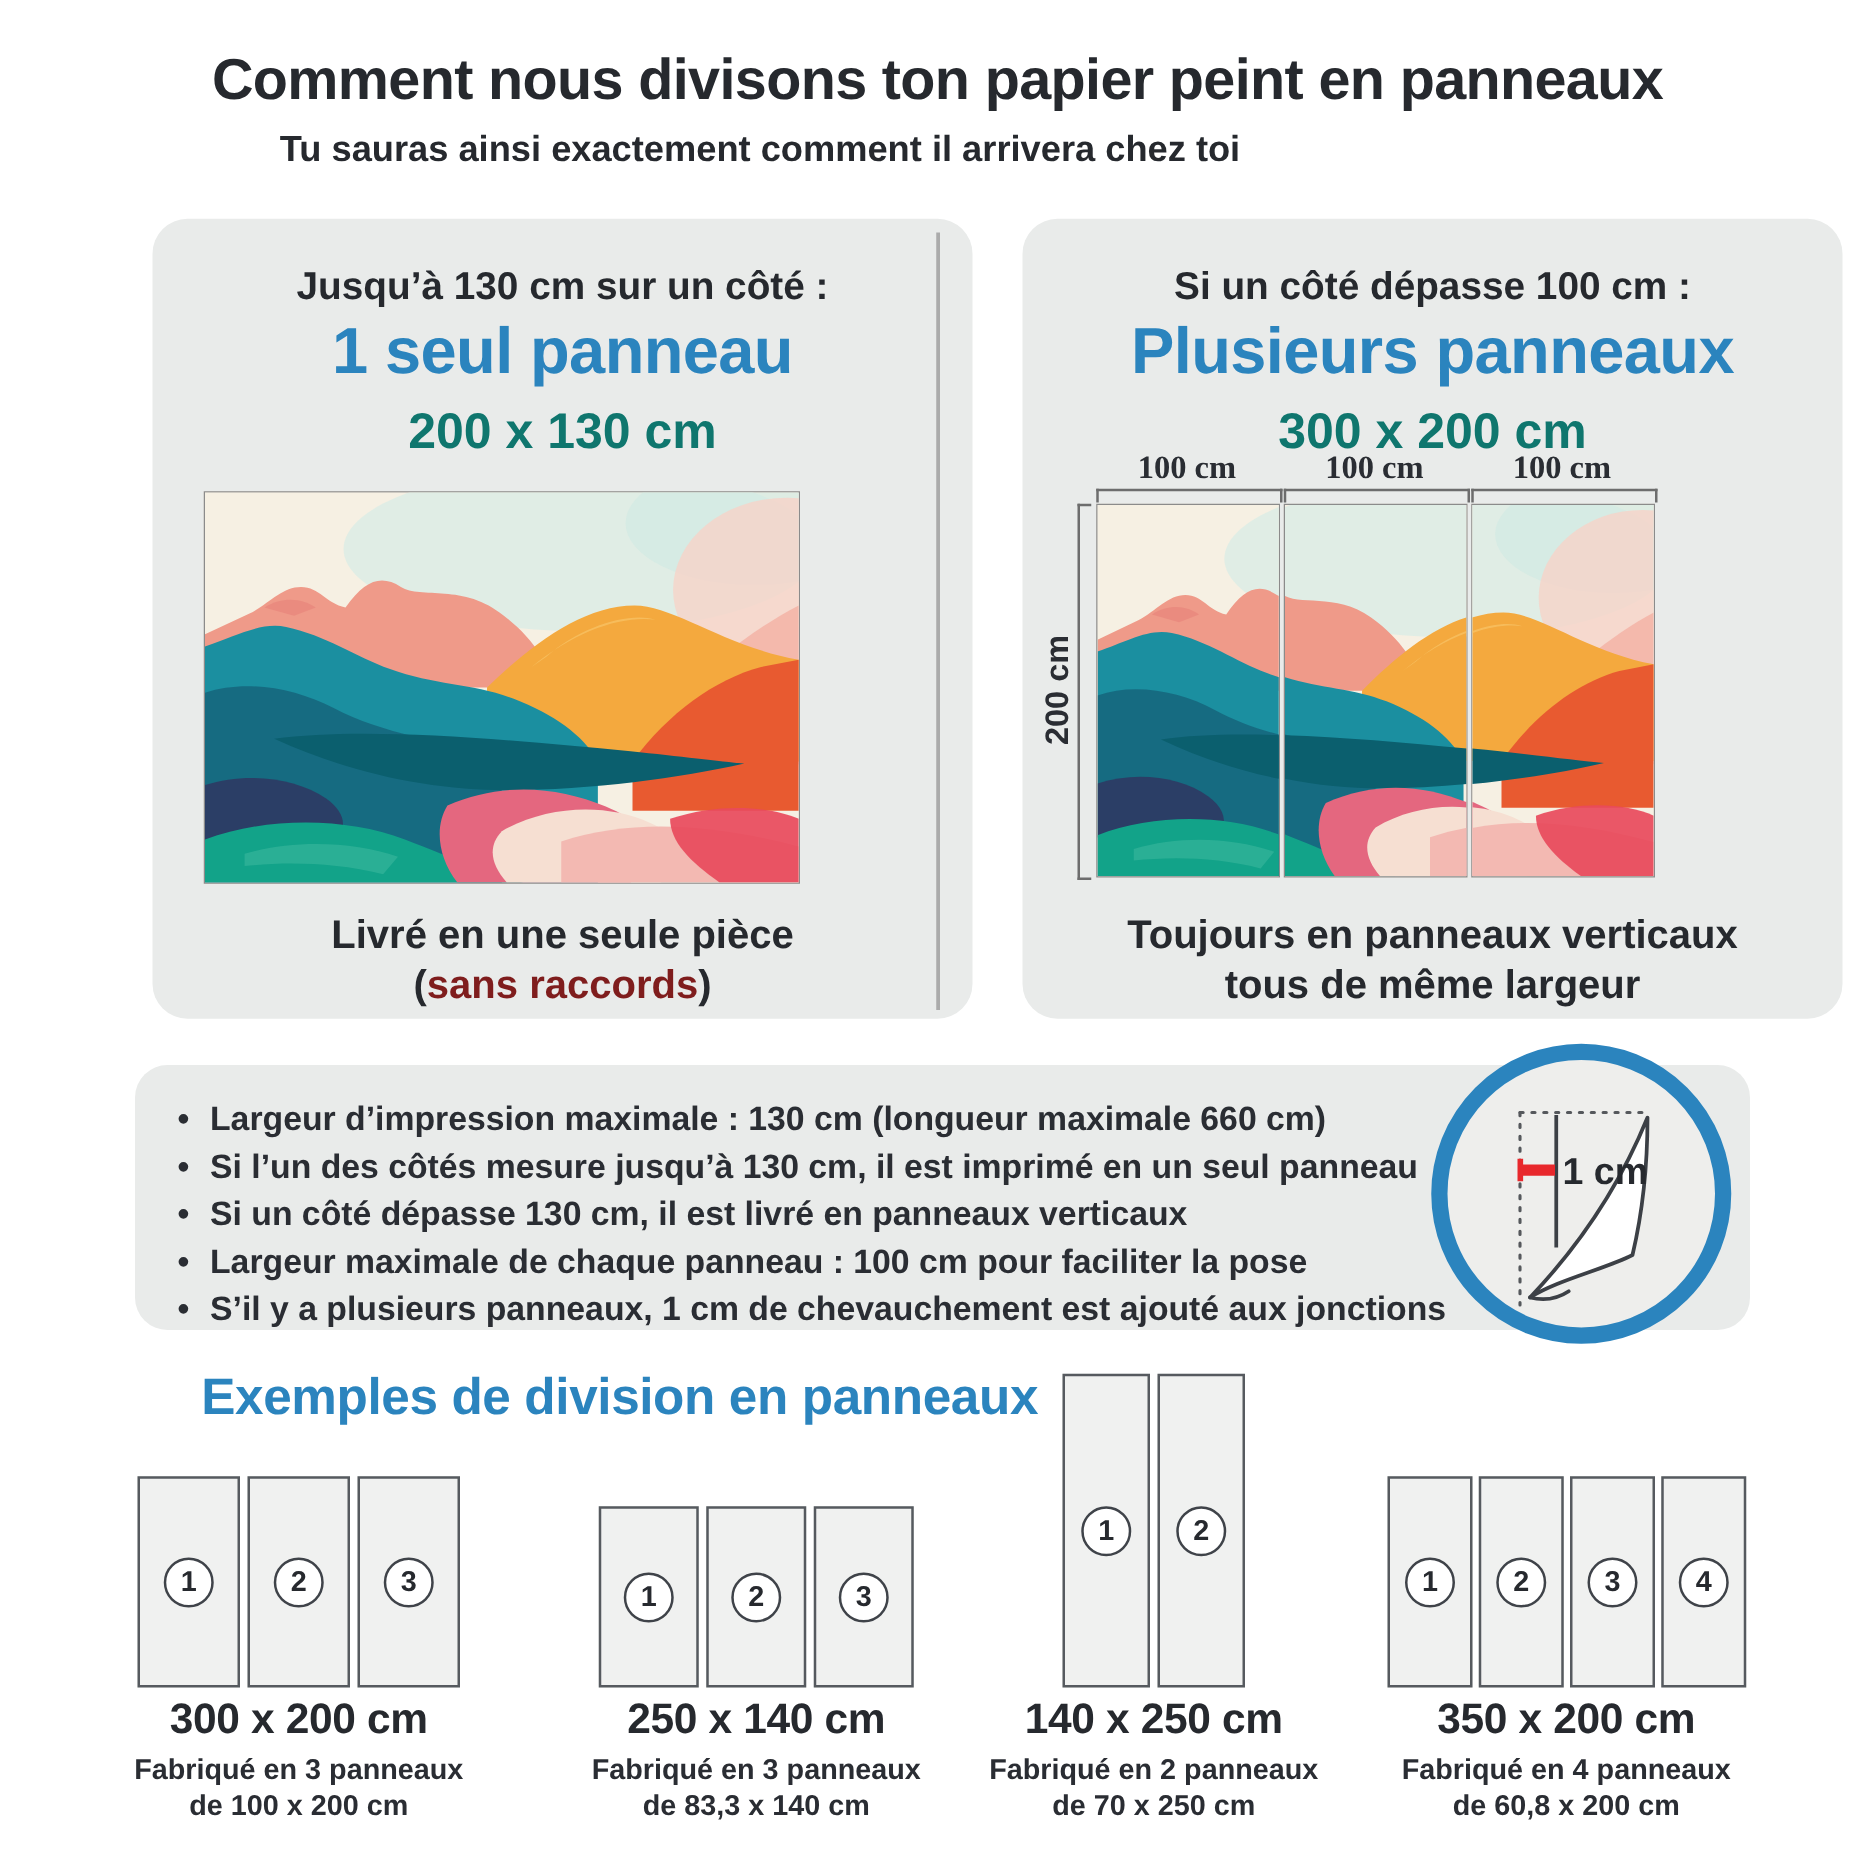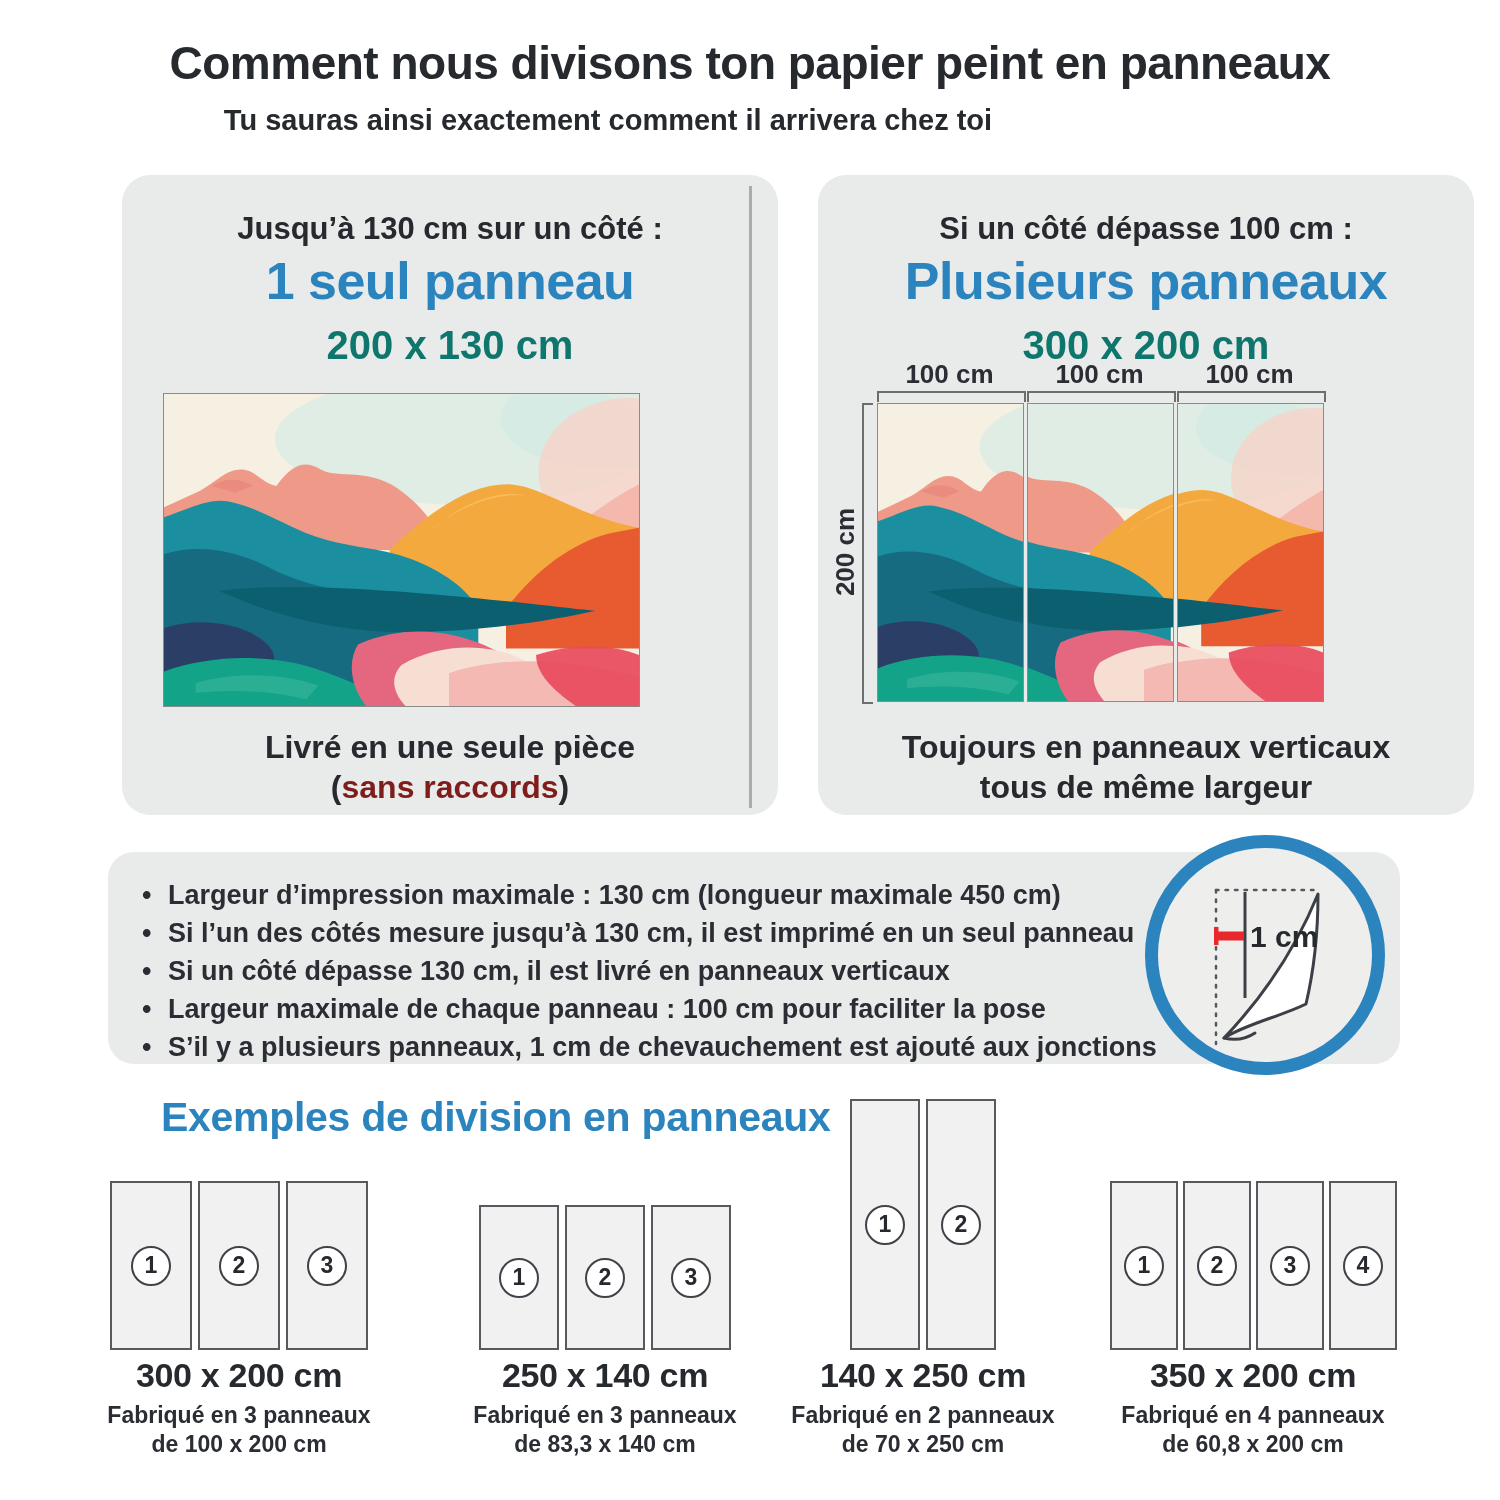--- a/index.html
+++ b/index.html
@@ -27,21 +27,21 @@
   .card-size{top:148px;left:0;width:100%;text-align:center;font-size:40px;font-weight:bold;color:#0f766e;}
 
   .art-single{left:41px;top:218px;width:475px;height:312px;border:1px solid #8b8b8b;background:#f6f0e3;}
   .art-single svg{display:block;width:475px;height:312px;}
 
   .card-caption{top:552px;left:0;width:100%;text-align:center;
     font-size:32px;font-weight:bold;line-height:40px;}
   .hl-blue{color:#7f1d1d;}
 
   
-  .w-label{top:184px;height:30px;text-align:center;font-size:26px;font-weight:bold;color:#2a2d33;}
+  .w-label{top:184px;height:30px;text-align:center;font-size:26px;font-weight:bold;color:#2a2d33;font-family:Liberation Serif, serif;}
   .w-label.l1{left:59px;width:145px;}
   .w-label.l2{left:209px;width:145px;}
   .w-label.l3{left:359px;width:145px;}
   .bracket-h{top:216px;height:9px;border-top:2px solid #6d6d6d;
     border-left:2px solid #6d6d6d;border-right:2px solid #6d6d6d;}
   .bracket-h.b1{left:59px;width:145px;}
   .bracket-h.b2{left:209px;width:145px;}
   .bracket-h.b3{left:359px;width:145px;}
   .bracket-v{left:44px;top:228px;width:9px;height:297px;border-left:2px solid #6d6d6d;
     border-top:2px solid #6d6d6d;border-bottom:2px solid #6d6d6d;}
@@ -166,21 +166,21 @@
   </div>
 
   <div class="abs card-caption">
     <span>Toujours en panneaux verticaux</span><br>
     <span>tous de même largeur</span>
   </div>
 </div>
 
 <div class="abs rules">
   <ul>
-    <li>Largeur d’impression maximale : 130 cm (longueur maximale 450 cm)</li>
+    <li>Largeur d’impression maximale : 130 cm (longueur maximale 660 cm)</li>
     <li>Si l’un des côtés mesure jusqu’à 130 cm, il est imprimé en un seul panneau</li>
     <li>Si un côté dépasse 130 cm, il est livré en panneaux verticaux</li>
     <li>Largeur maximale de chaque panneau : 100 cm pour faciliter la pose</li>
     <li>S’il y a plusieurs panneaux, 1 cm de chevauchement est ajouté aux jonctions</li>
   </ul>
 </div>
 
 <div class="abs badge">
   <svg viewBox="0 0 214 214">
     <line x1="58" y1="42" x2="58" y2="196" stroke="#55585c" stroke-width="2.5" stroke-dasharray="2.5 7" stroke-linecap="round"></line>

